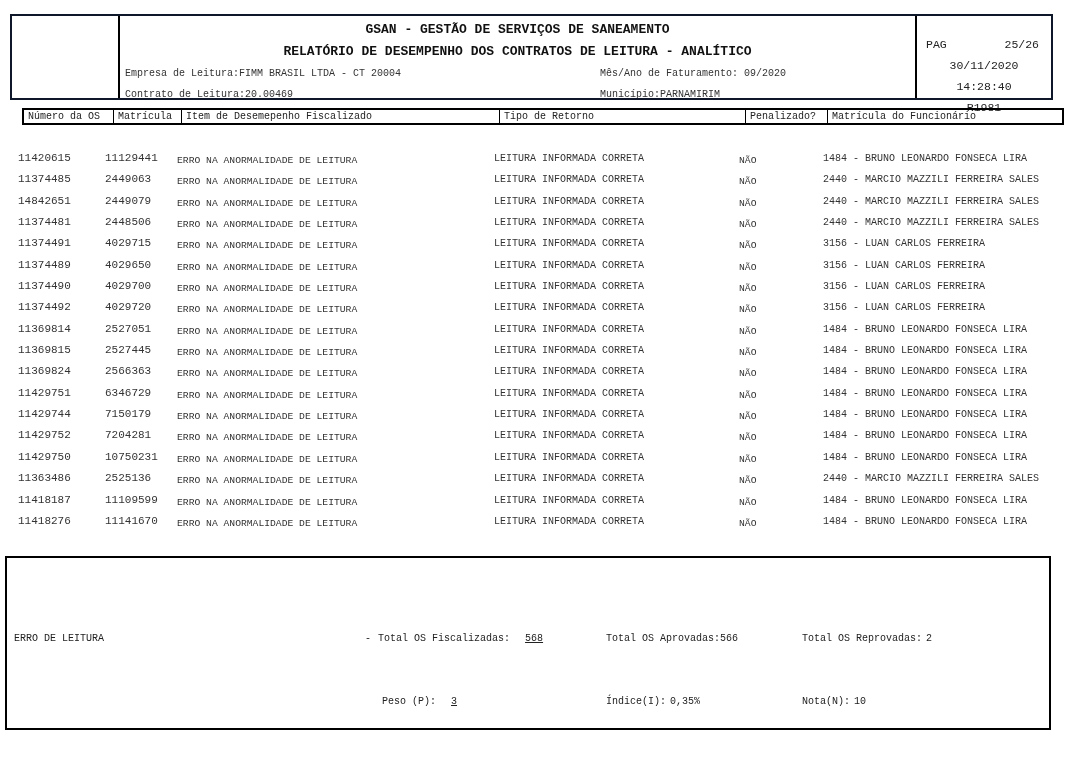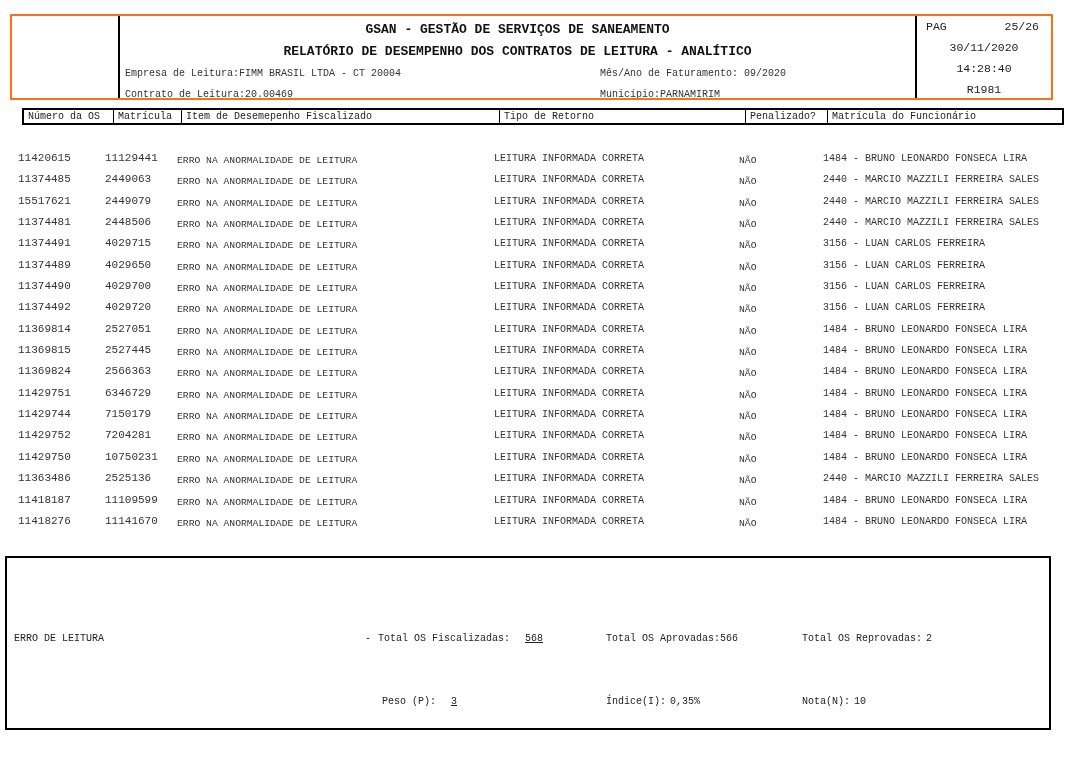--- a/index.html
+++ b/index.html
@@ -7,33 +7,33 @@
   body {
     width:1065px; height:760px;
     font-family:"Liberation Mono","DejaVu Sans Mono",monospace;
     color:#333;
   }
   .page { position:relative; width:1065px; height:760px; background:#fff; overflow:hidden; }
 
   
   .header-box {
     position:absolute; top:14px; left:10px; width:1043px; height:86px;
-    border:2px solid #f97316; display:flex;
+    border:2px solid #0f172a; display:flex;
   }
   .logo-cell { width:108px; border-right:2px solid #000; }
   .header-main { flex:1; padding-top:3px; overflow:hidden; }
   .title-line {
     text-align:center; font-weight:bold; font-size:13px; line-height:22px;
     color:#111; white-space:pre;
   }
   .info-row { display:flex; font-size:10px; line-height:21px; padding-left:5px; white-space:pre;gap:28px; }
   .info-left { width:447px; }
   .page-cell {
     width:136px; border-left:2px solid #000; font-size:11.5px; line-height:21px;
-    padding-top:0; color:#222;
+    padding-top:18px; color:#222;
   }
   .pag-row { display:flex; justify-content:space-between; padding:0 12px 0 9px; }
   .page-cell .cline { text-align:center; }
 
   
   .grid-cols {
     display:grid;
     grid-template-columns:89px 68px 318px 246px 82px 1fr;
   }
   .thead {
@@ -124,21 +124,21 @@
       <div class="trow grid-cols">
         <div class="c c-os">11374485</div>
         <div class="c c-mat">2449063</div>
         <div class="c c-item">ERRO NA ANORMALIDADE DE LEITURA</div>
         <div class="c c-ret">LEITURA INFORMADA CORRETA</div>
         <div class="c c-pen">NÃO</div>
         <div class="c c-func">2440 - MARCIO MAZZILI FERREIRA SALES</div>
       </div>
 
       <div class="trow grid-cols">
-        <div class="c c-os">15517621</div>
+        <div class="c c-os">14842651</div>
         <div class="c c-mat">2449079</div>
         <div class="c c-item">ERRO NA ANORMALIDADE DE LEITURA</div>
         <div class="c c-ret">LEITURA INFORMADA CORRETA</div>
         <div class="c c-pen">NÃO</div>
         <div class="c c-func">2440 - MARCIO MAZZILI FERREIRA SALES</div>
       </div>
 
       <div class="trow grid-cols">
         <div class="c c-os">11374481</div>
         <div class="c c-mat">2448506</div>

